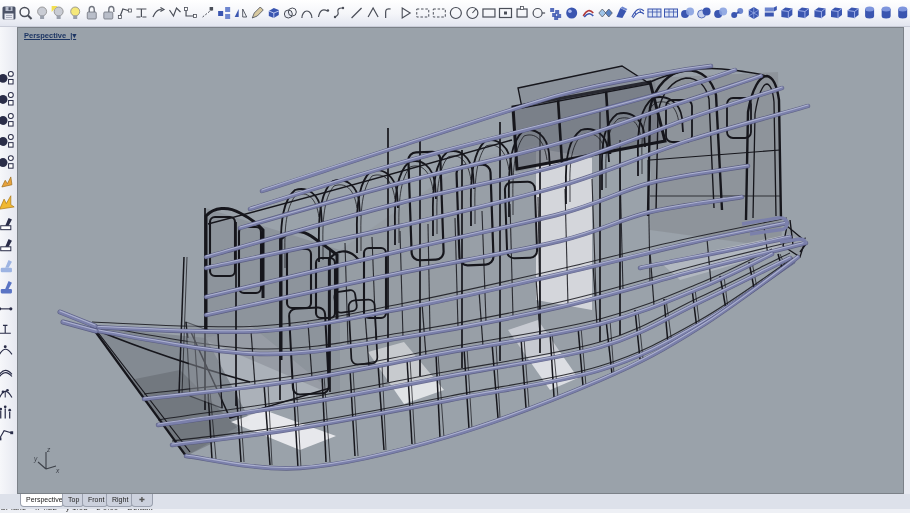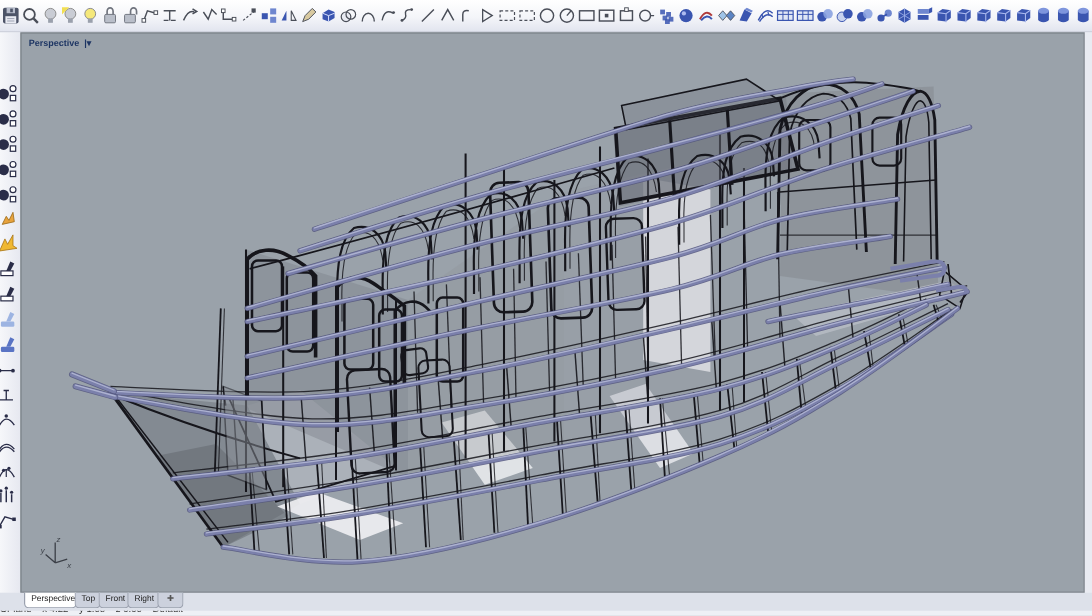--- a/index.html
+++ b/index.html
@@ -6,21 +6,21 @@
     font-family:"Liberation Sans",sans-serif;background:#e9ebf2;}
   #app{position:relative;width:910px;height:513px;}
   #topbar{position:absolute;left:0;top:0;width:910px;height:27px;
     background:linear-gradient(#ffffff 0%,#f4f5f9 55%,#e2e5ef 100%);
     border-bottom:1px solid #c9ccd8;box-sizing:border-box;}
   #leftbar{position:absolute;left:0;top:27px;width:17px;height:467px;
     background:linear-gradient(90deg,#f6f7fa,#e6e8f0);}
   #viewport{position:absolute;left:17px;top:27px;width:887px;height:467px;
     background:#9aa2aa;border:1px solid #7b8188;box-sizing:border-box;}
   #vptitle{position:absolute;left:6px;top:3px;color:#1d3563;font-size:7.5px;
-    font-weight:bold;z-index:5;letter-spacing:0px;}
+    font-weight:bold;z-index:5;letter-spacing:0px;text-decoration:underline;}
   #rightstrip{position:absolute;left:904px;top:27px;width:6px;height:467px;
     background:#e9ebf2;}
   #tabbar{position:absolute;left:0;top:494px;width:910px;height:15px;
     background:#dde1ea;}
   .tab{position:absolute;top:0px;height:12px;border:1px solid #9aa0ae;
     border-top:none;border-radius:0 0 4px 4px;background:#ccd1dd;
     font-size:7px;color:#222;text-align:center;line-height:12px;padding:0 5px;
     box-sizing:content-box;}
   .tab.active{background:#ffffff;}
   #statusrow{position:absolute;left:0;top:509px;width:910px;height:4px;

